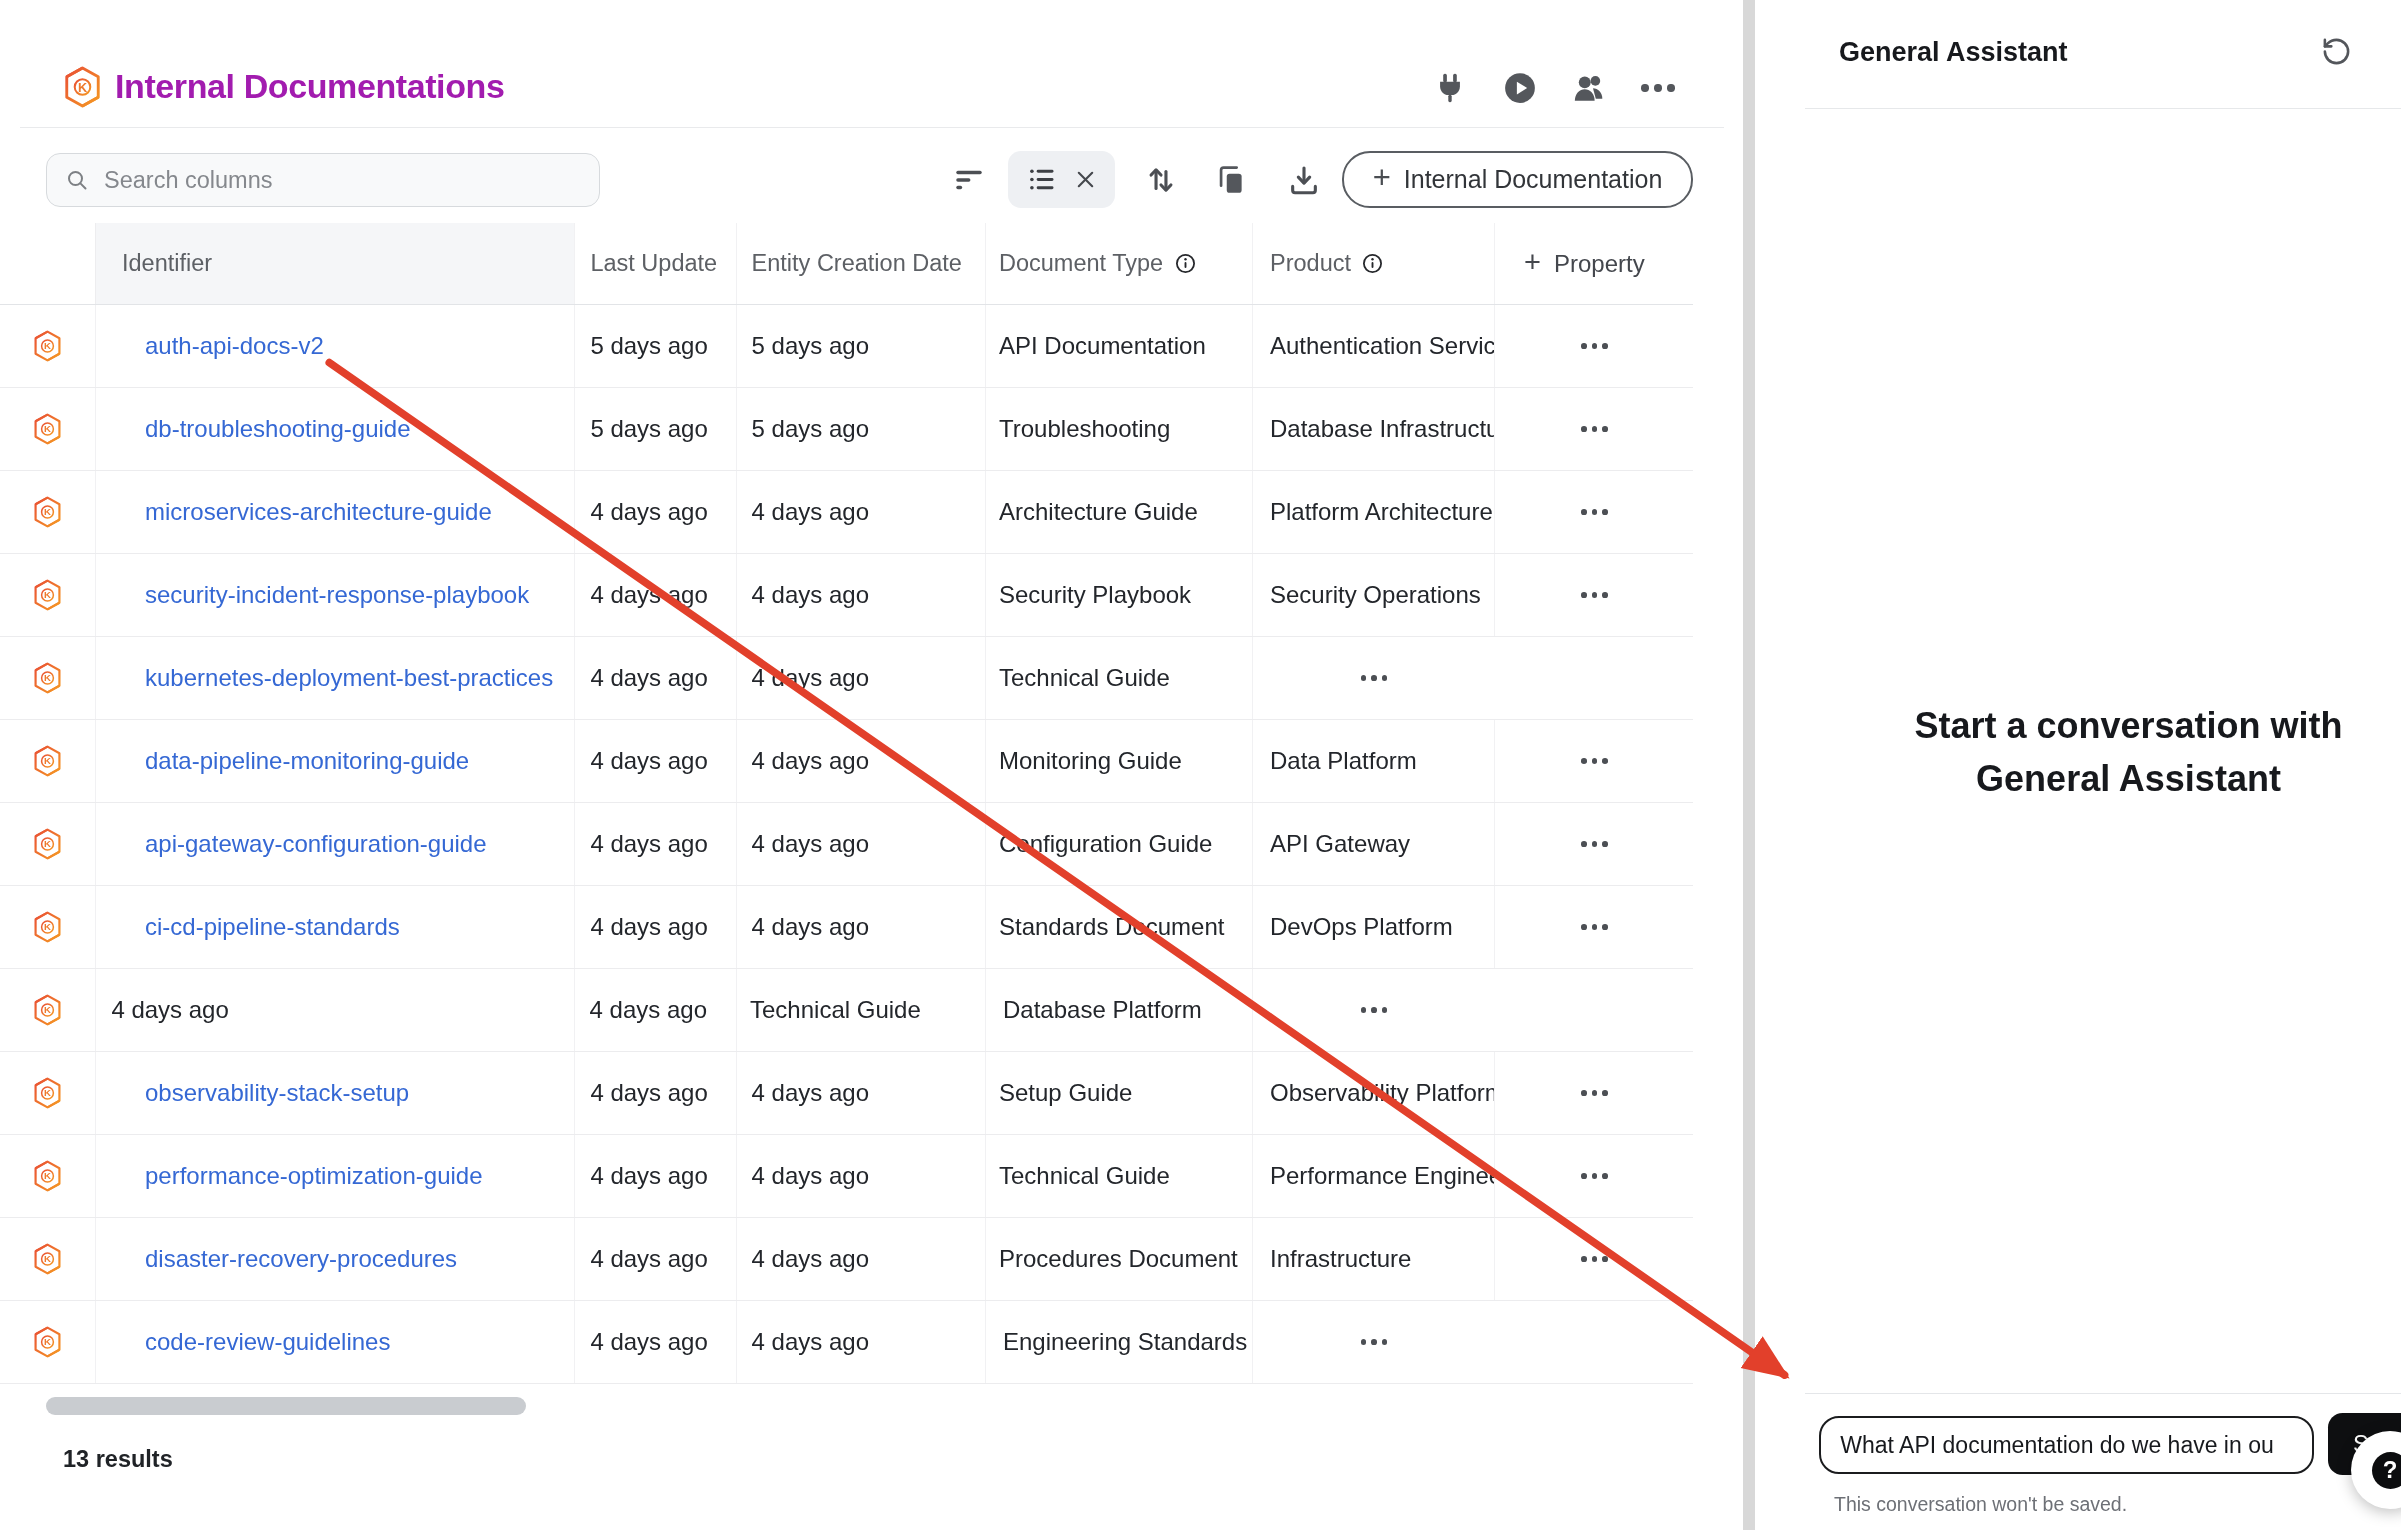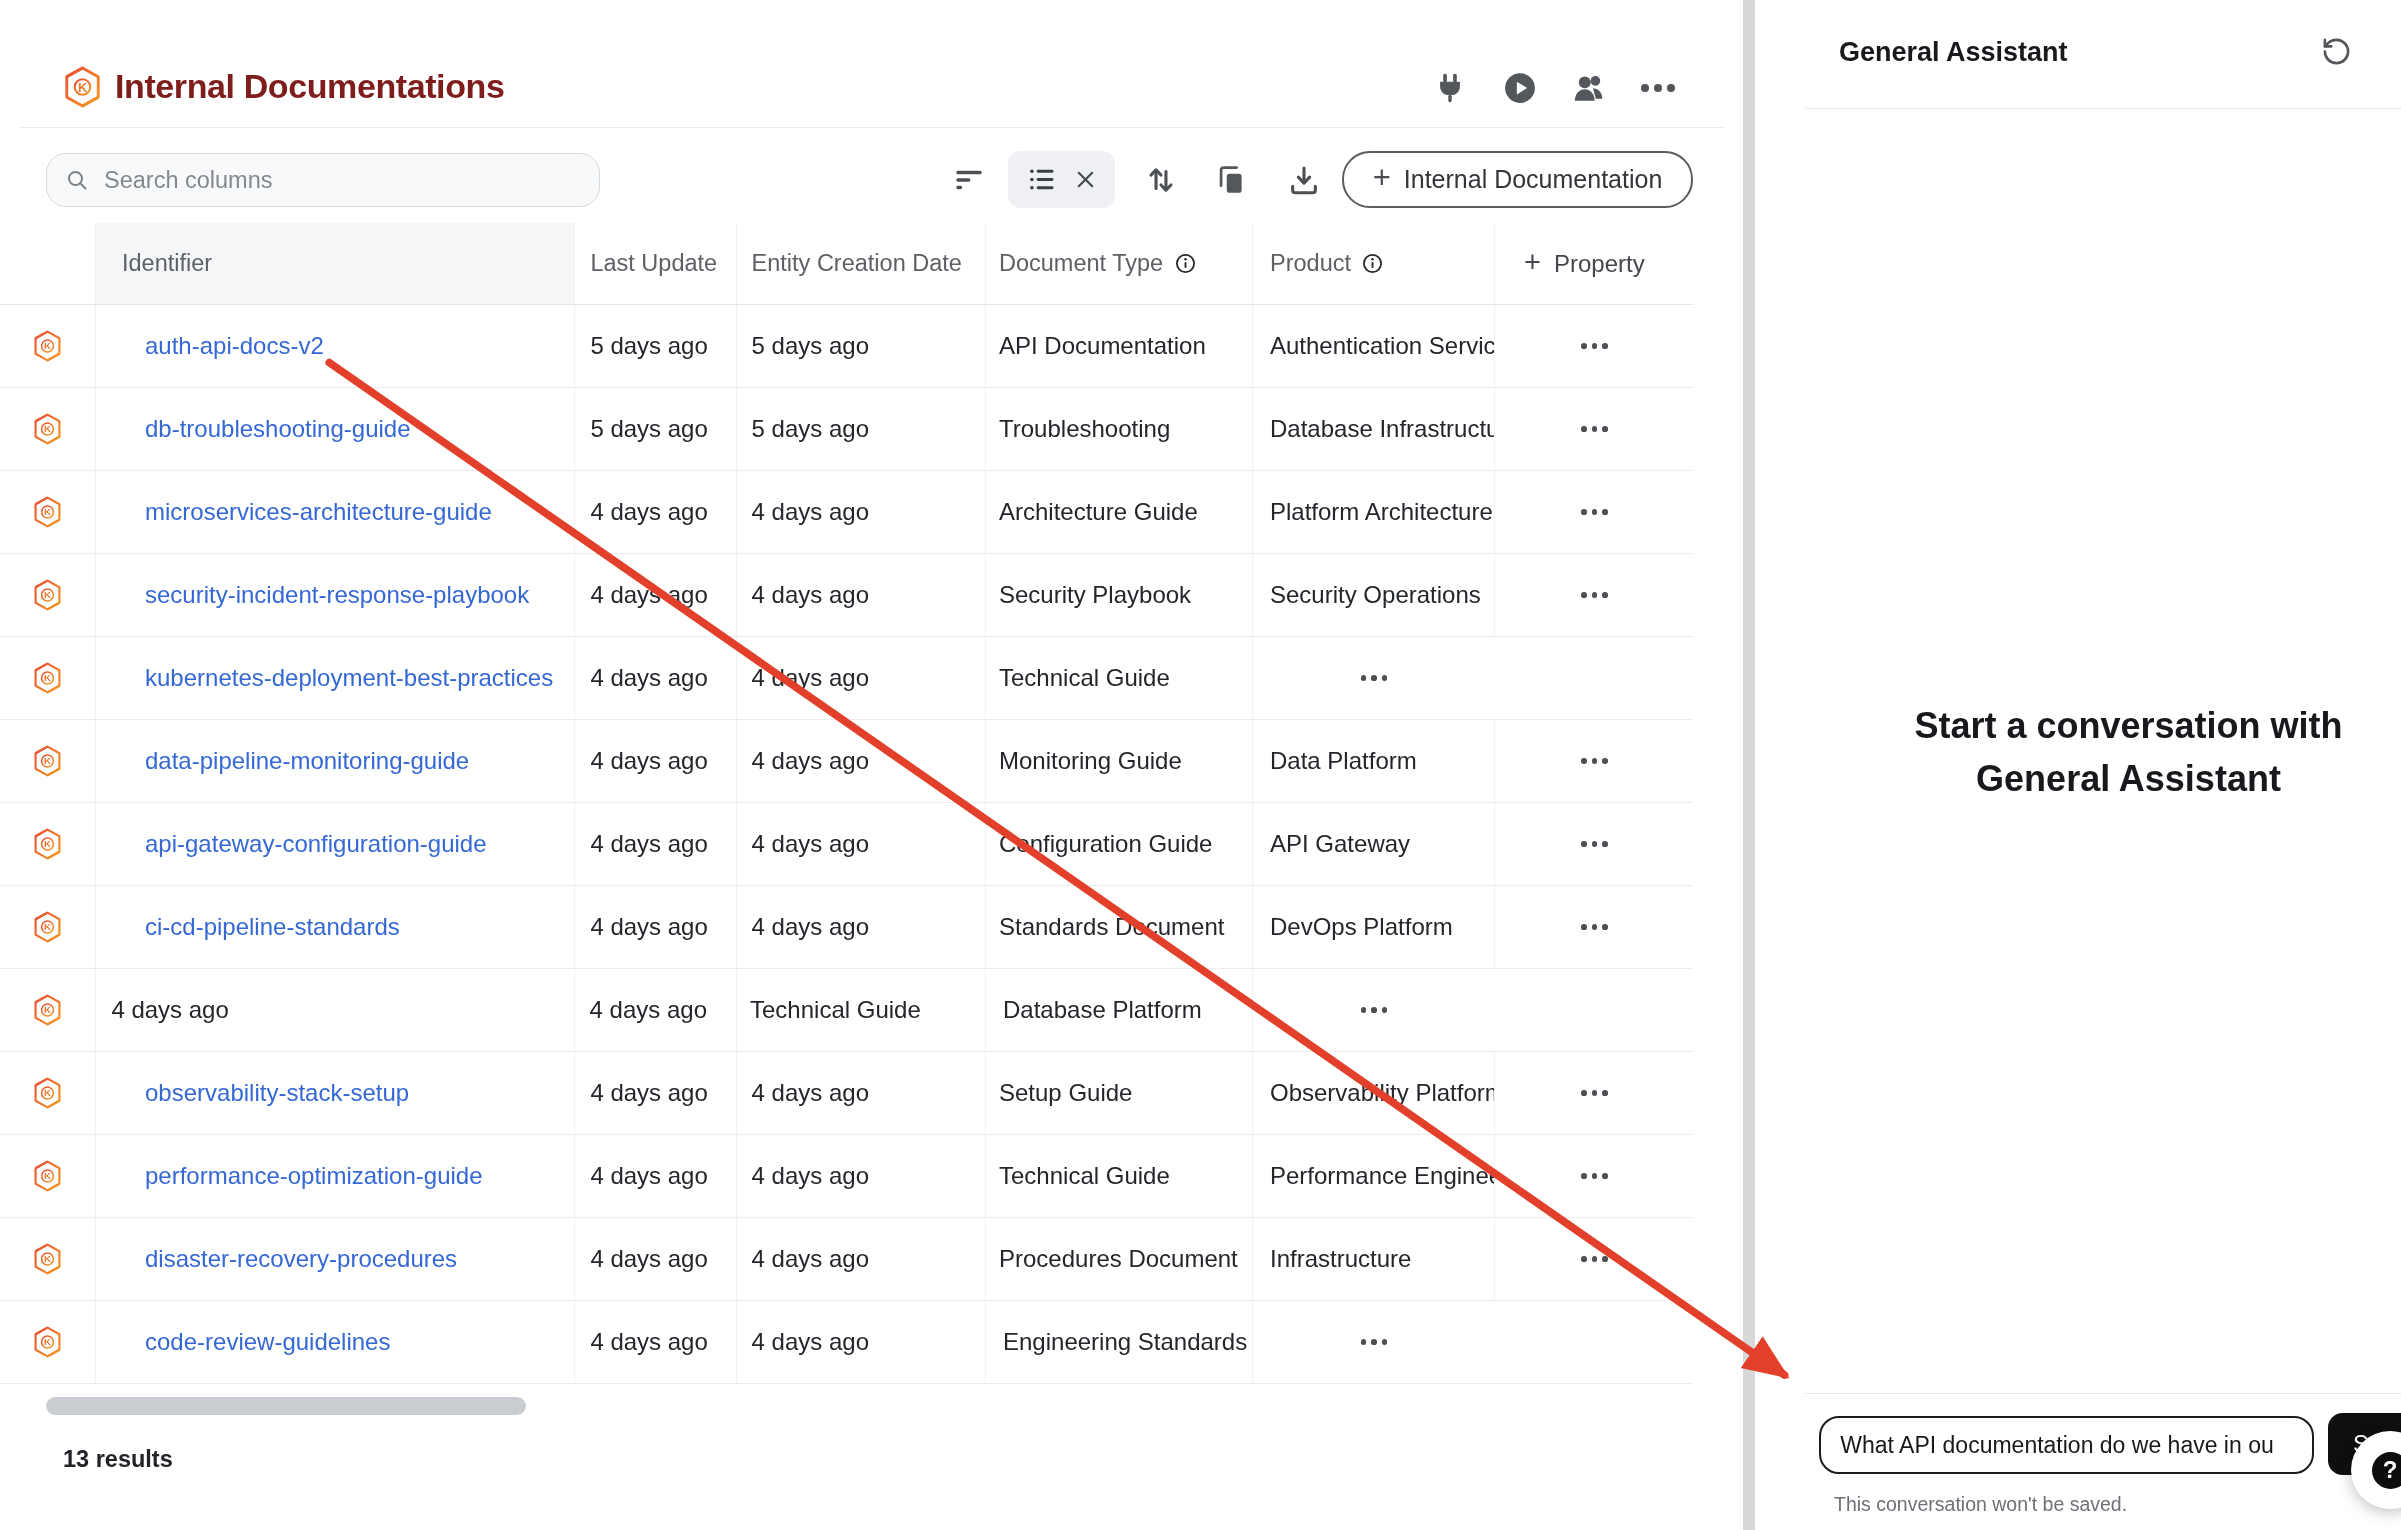--- a/index.html
+++ b/index.html
@@ -4,33 +4,33 @@
 <style>
   html,body{margin:0;padding:0;background:#fff;}
   .app{position:relative;width:2401px;height:1530px;background:#fff;overflow:hidden;
        font-family:"Liberation Sans","DejaVu Sans",sans-serif;color:#202227;}
 
   
   .main{position:absolute;left:0;top:0;width:1743px;height:1530px;background:#fff;}
 
   .title-icon{position:absolute;left:62px;top:65px;width:41px;height:44px;}
   .page-title{position:absolute;left:115px;top:67px;font-size:34px;font-weight:700;
-              letter-spacing:-0.4px;color:#7f1d1d;}
+              letter-spacing:-0.4px;color:#a21caf;}
 
   .top-btn{position:absolute;top:70px;width:36px;height:36px;display:flex;align-items:center;
            justify-content:center;cursor:pointer;}
   .top-btn svg{width:34px;height:34px;}
   .more-dots{display:flex;gap:5.7px;}
   .more-dots i{width:7.3px;height:7.3px;border-radius:50%;background:#54575c;}
 
   .header-divider{position:absolute;left:19.5px;top:127px;width:1704px;height:0.8px;background:#e9eaec;}
 
   
   .search-box{position:absolute;left:46px;top:153px;width:554px;height:54px;background:#f8f9fa;
-              border:1.6px solid #d7dadd;border-radius:20px;display:flex;align-items:center;
+              border:1.6px solid #d7dadd;border-radius:14px;display:flex;align-items:center;
               padding:0 0 0 18px;box-sizing:border-box;gap:13px;}
   .search-box svg{width:24px;height:24px;flex:0 0 auto;}
   .search-box input{border:none;outline:none;background:transparent;font-size:23.5px;flex:1;
                     font-family:"Liberation Sans","DejaVu Sans",sans-serif;color:#3c3f44;}
   .search-box input::placeholder{color:#85888d;}
 
   .tool-ic{position:absolute;top:159px;width:41px;height:41px;display:flex;align-items:center;
            justify-content:center;cursor:pointer;}
   .tool-ic svg{width:34px;height:34px;}
   .view-pill{position:absolute;left:1008px;top:151px;width:107px;height:57px;background:#eef0f3;

